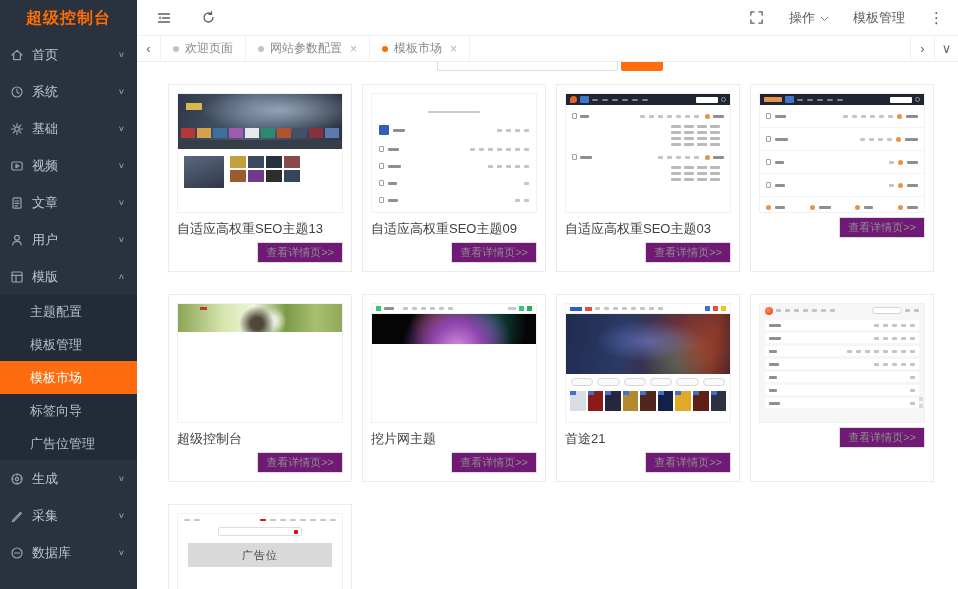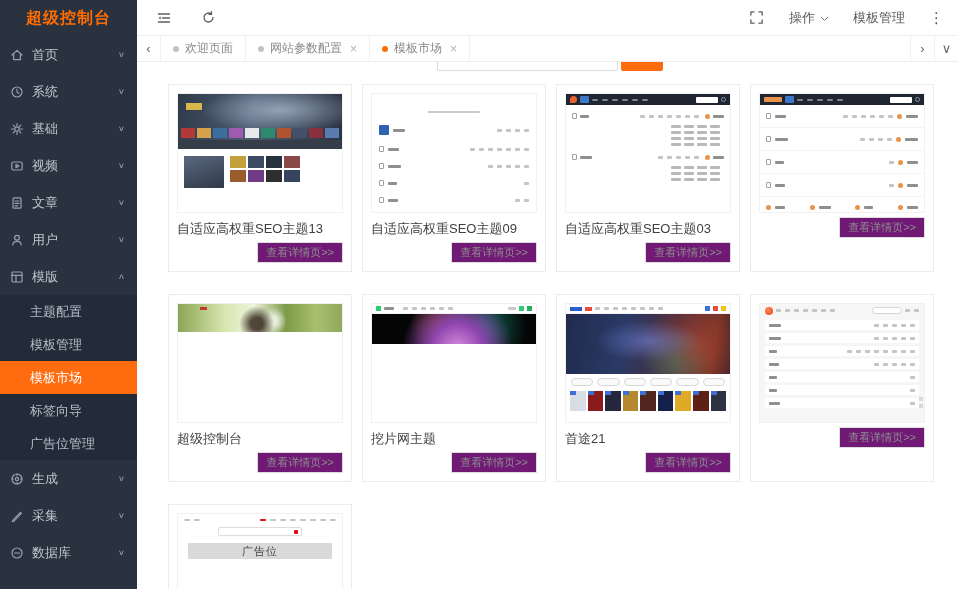--- a/index.html
+++ b/index.html
@@ -166,21 +166,21 @@
   .t8-pager i{width:4px;height:4px;background:#d8d8d8;}
 
   
   .t9-top{display:flex;align-items:center;justify-content:space-between;padding:5px 6px 0;}
   .t9-top .bars i{width:6px;height:2px;}
   .t9-top .bars i.red{background:#e50914;}
   .t9-logo{text-align:center;margin-top:7px;color:#e50914;font-weight:bold;font-size:13px;letter-spacing:.5px;}
   .t9-search{width:84px;height:9px;margin:6px auto 0;border:1px solid #ddd;border-radius:2px;
     display:flex;align-items:center;justify-content:flex-end;padding-right:3px;background:#fff;}
   .t9-search i{width:4px;height:4px;background:#e50914;border-radius:1px;}
-  .t9-adslot{height:16px;margin:7px 10px 0;background:#d9d9d9;display:flex;align-items:center;
+  .t9-adslot{height:24px;margin:7px 10px 0;background:#d9d9d9;display:flex;align-items:center;
     justify-content:center;font-size:11px;color:#4a4a4a;letter-spacing:1px;}
 </style>
 </head>
 <body>
 
 <div class="screen">
 
   <aside class="sidebar">
     <div class="logo">超级控制台</div>
 

